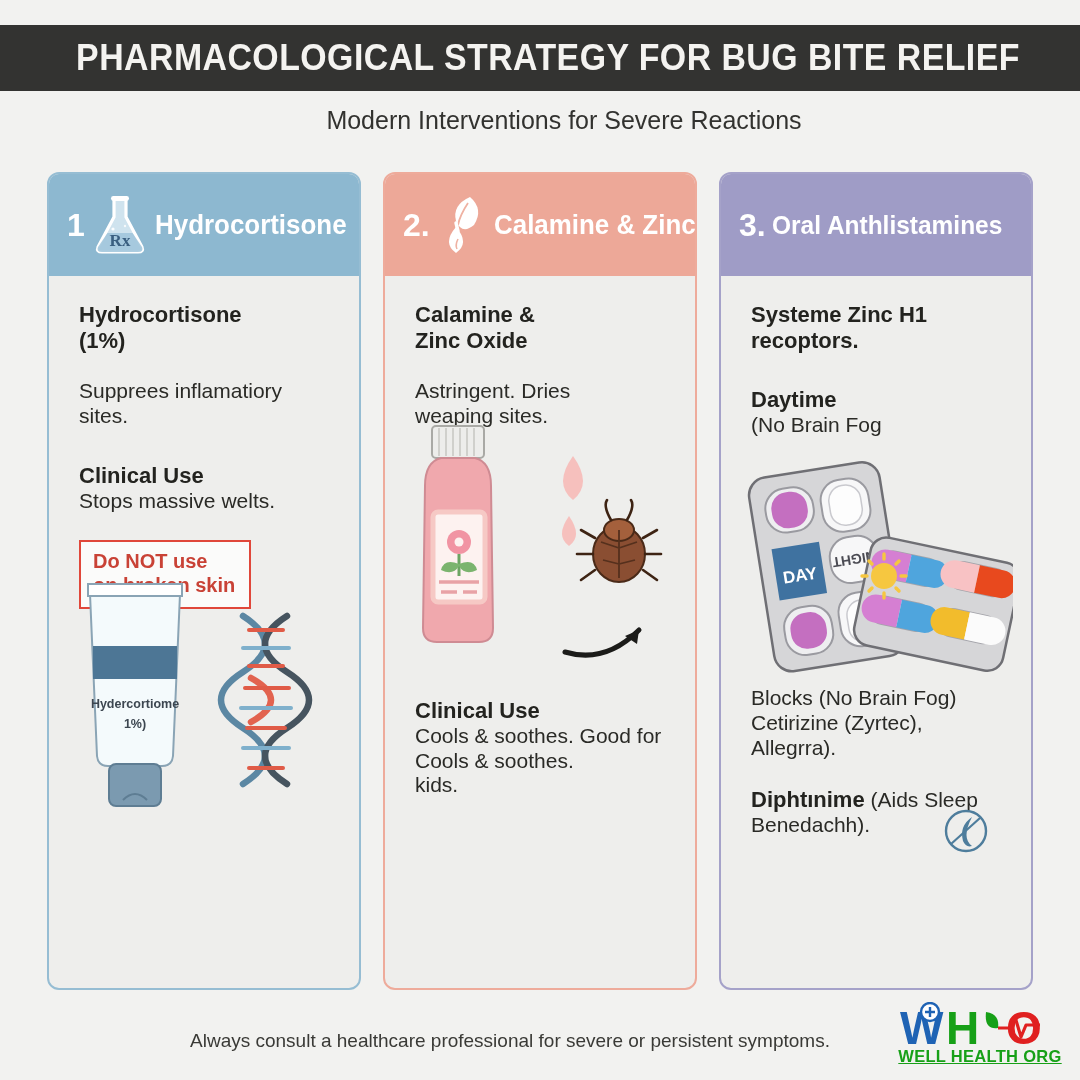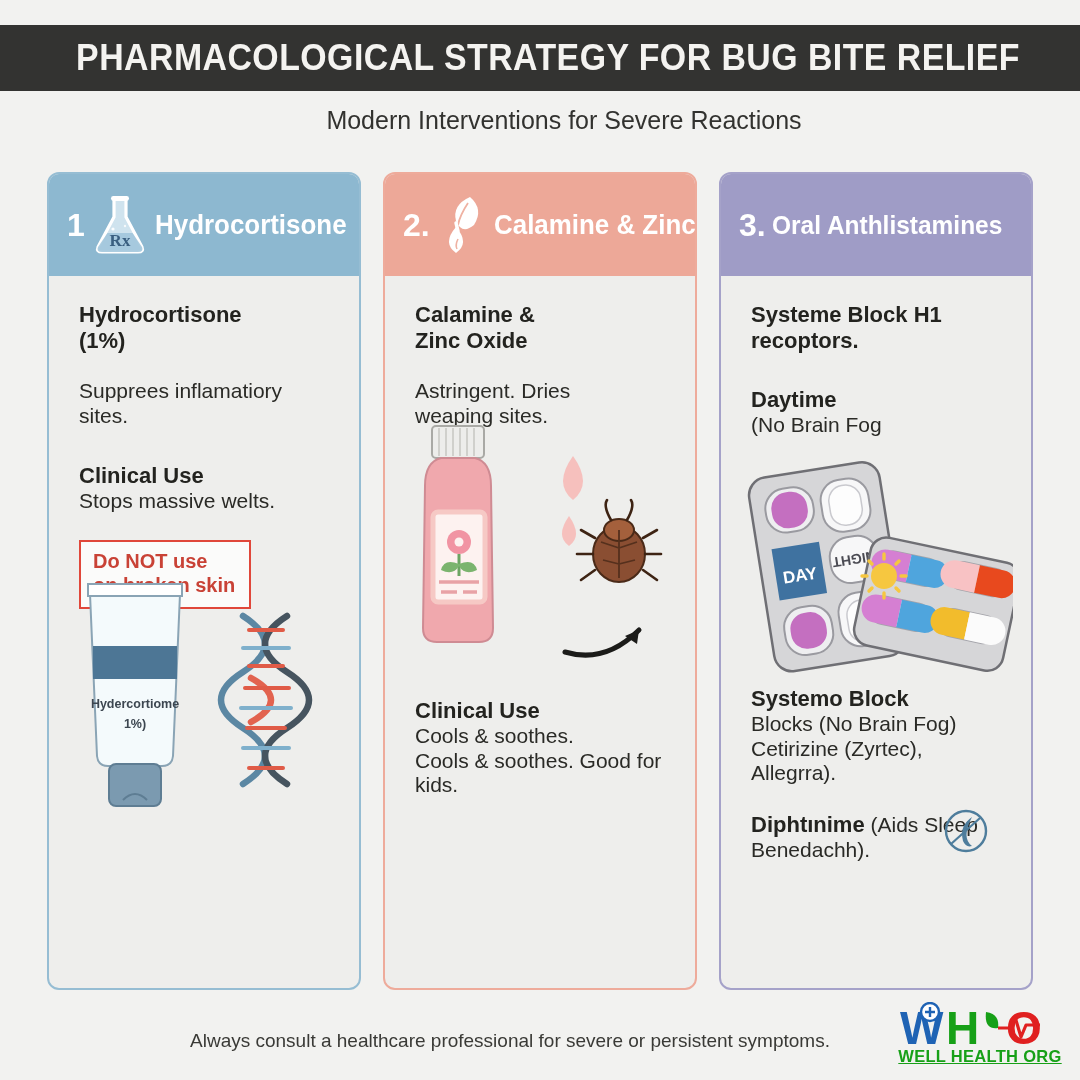--- a/index.html
+++ b/index.html
@@ -287,34 +287,34 @@
                 <path d="M42 6 Q50 -8 46 -14"></path>
             </g>
           </g>
 
           <path d="M176 244 Q216 256 250 222" fill="none" stroke="#1b1b19" stroke-width="5" stroke-linecap="round"></path>
           <path d="M250 222 L236 228 L248 236 Z" fill="#1b1b19"></path>
         </svg>
 
         <div class="art" style="left:30px; top:422px; width:268px;">
           <div class="h-bold">Clinical Use</div>
+          <div class="p-txt">Cools &amp; soothes. Good for</div>
           <div class="p-txt">Cools &amp; soothes.</div>
-          <div class="p-txt">Cools &amp; soothes. Good for</div>
           <div class="p-txt">kids.</div>
         </div>
       </div>
     </div>
 
     <div class="card c3">
       <div class="card-head">
         <span class="head-num">3.</span>
         <span class="head-label">Oral Anthlistamines</span>
       </div>
       <div class="card-body">
-        <div class="h-bold">Systeme Block H1</div>
+        <div class="h-bold">Systeme Zinc H1</div>
         <div class="h-bold">recoptors.</div>
         <div class="gap-l"></div>
         <div class="h-bold">Daytime</div>
         <div class="p-txt">(No Brain Fog</div>
 
         <svg class="art" style="left:0px; top:178px;" width="292" height="230" viewBox="0 0 292 230">
           <g transform="rotate(-9 110 100)">
             <rect x="38" y="14" width="132" height="196" rx="18" fill="#d6d6d8" stroke="#6f6f74" stroke-width="2.5"></rect>
             <rect x="52" y="28" width="48" height="44" rx="20" fill="#eeeef0" stroke="#9a9aa0" stroke-width="2"></rect>
             <rect x="58" y="32" width="36" height="36" rx="16" fill="#c46fc0"></rect>
@@ -355,21 +355,20 @@
                 <line x1="17" y1="0" x2="22" y2="0"></line>
               <line x1="-15" y1="-15" x2="-12" y2="-12"></line>
                 <line x1="12" y1="12" x2="15" y2="15"></line>
               <line x1="-15" y1="15" x2="-12" y2="12"></line>
                 <line x1="12" y1="-12" x2="15" y2="-15"></line>
             </g>
           </g>
         </svg>
 
         <div class="art" style="left:30px; top:410px; width:266px;">
-          <div class="h-bold">Systemo Block</div>
           <div class="p-txt">Blocks (No Brain Fog)</div>
           <div class="p-txt">Cetirizine (Zyrtec),</div>
           <div class="p-txt">Allegrra).</div>
           <div class="gap-m"></div>
           <div>
             <span class="h-bold" style="display:inline;">Diphtınime</span><span class="p-txt" style="display:inline;"> (Aids Sleep</span>
             <div class="p-txt">Benedachh).</div>
           </div>
         </div>
 

